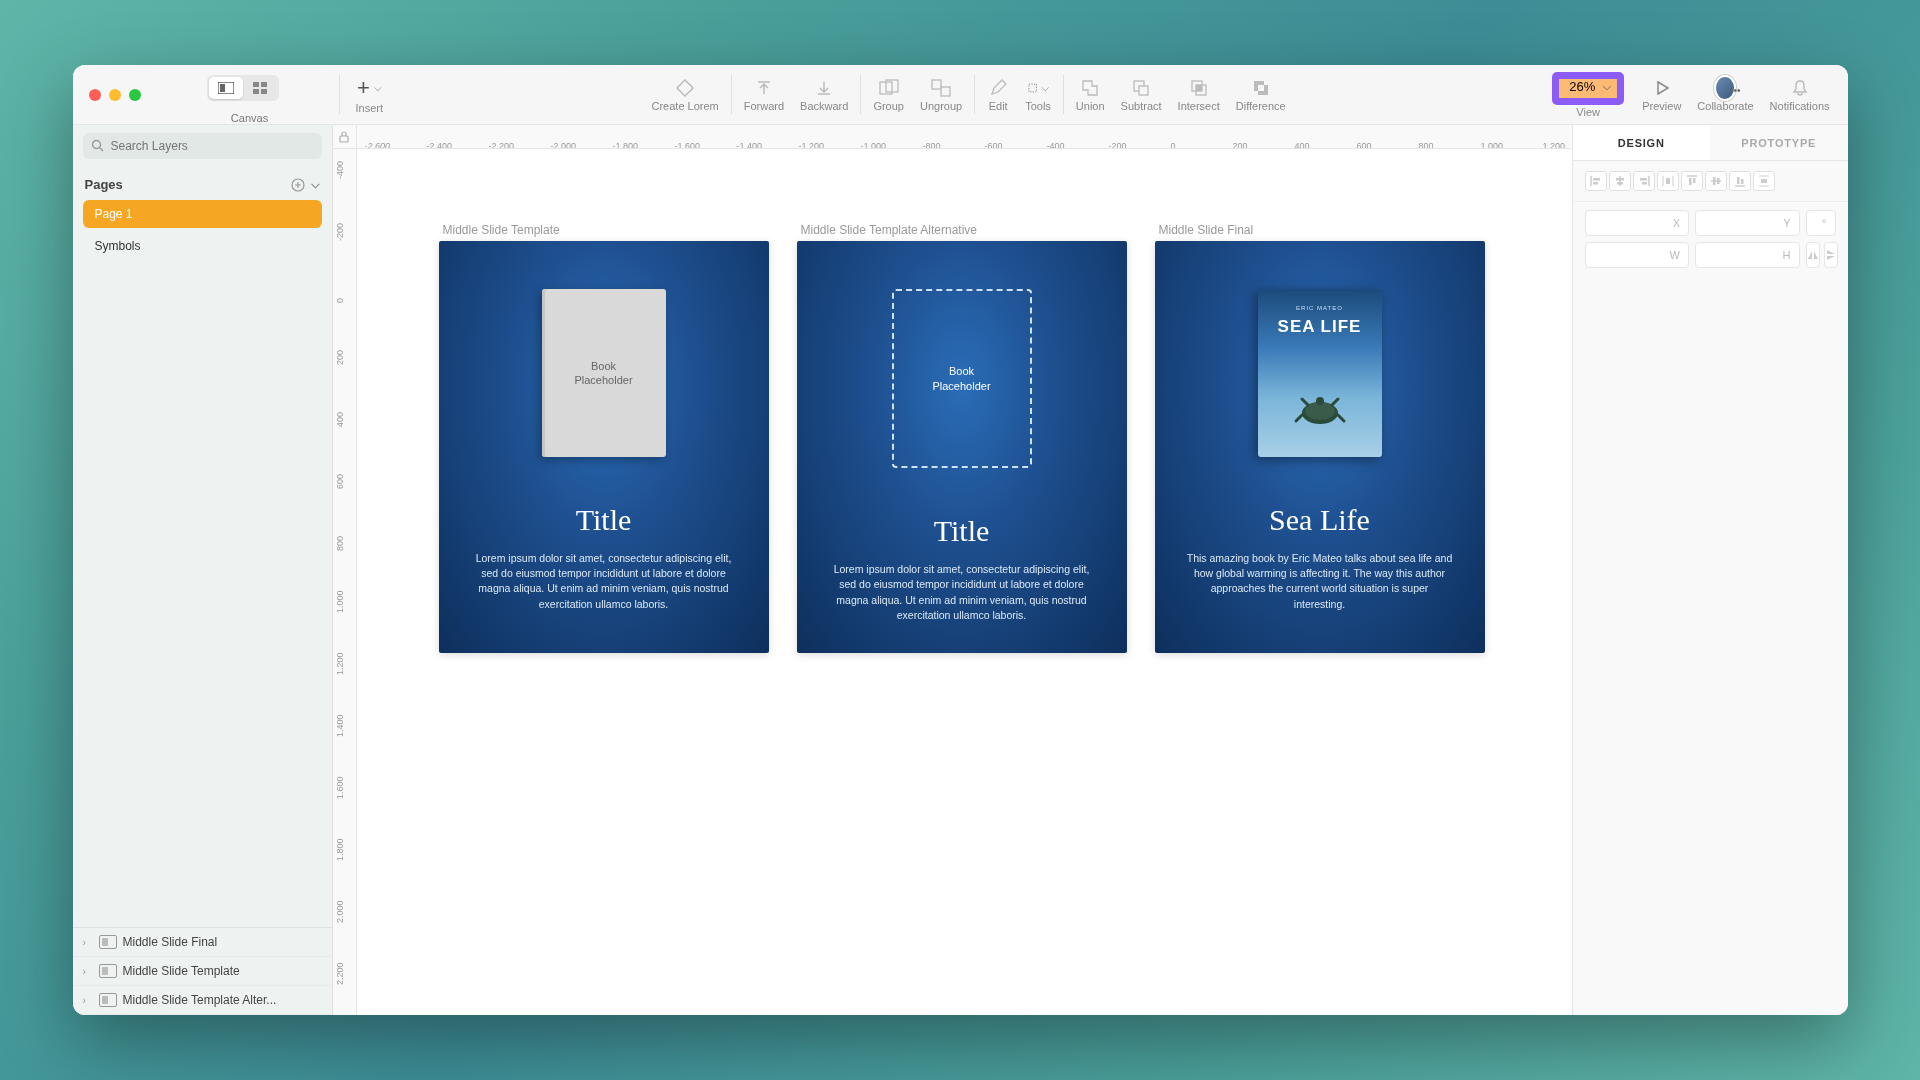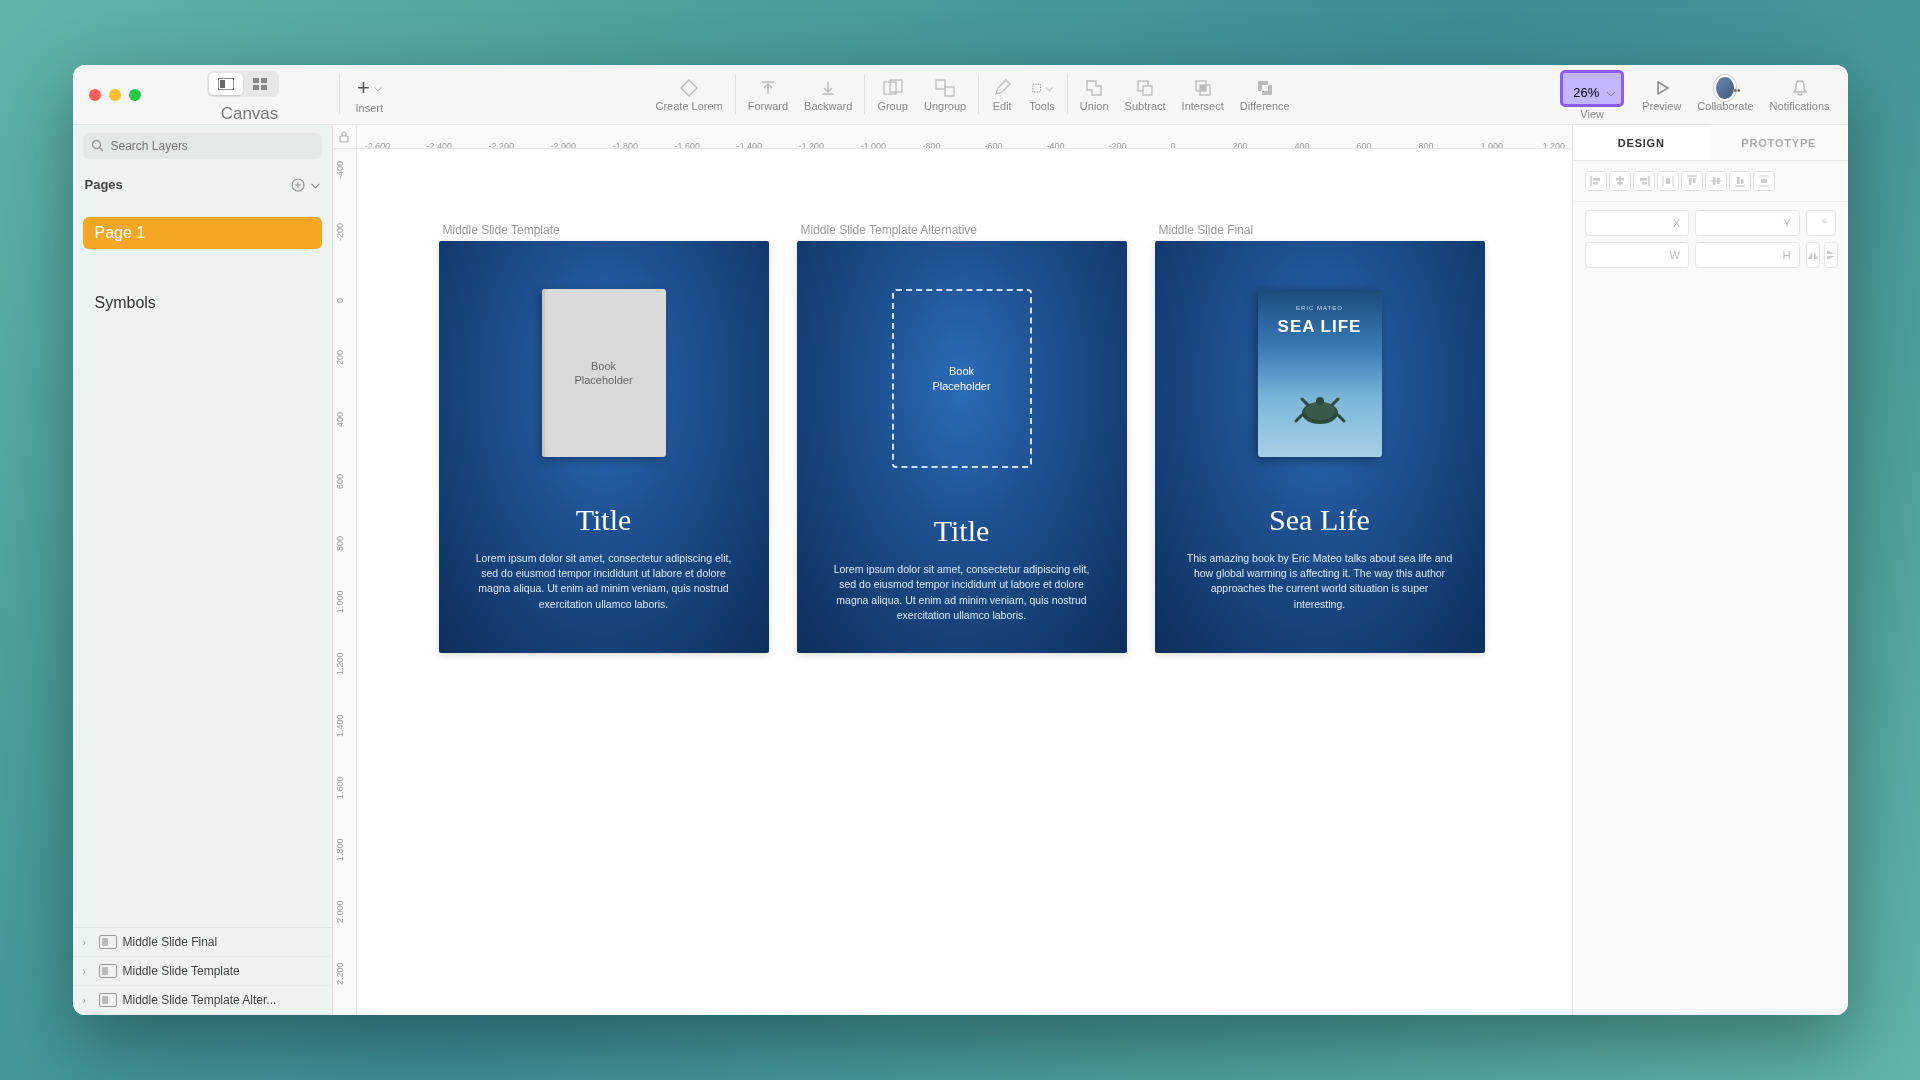--- a/index.html
+++ b/index.html
@@ -15,49 +15,49 @@
 .toolbar {
   height: 60px; display: flex; align-items: stretch; border-bottom: 1px solid #e5e5e5; background: #f6f6f6;
 }
 .traffic { display: flex; gap: 8px; align-items: center; padding-left: 16px; width: 92px; }
 .dot { width: 12px; height: 12px; border-radius: 50%; }
 .dot.red { background: #ff5f57; } .dot.yellow { background: #febc2e; } .dot.green { background: #28c840; }
 .toggle-group { display: flex; align-items: center; gap: 0; background: #e7e7e7; border-radius: 6px; padding: 2px; margin: auto 14px auto 0; height: 26px; }
 .toggle-btn { width: 34px; height: 22px; border-radius: 5px; display: flex; align-items: center; justify-content: center; color: #555; }
 .toggle-btn.active { background: #fff; box-shadow: 0 1px 2px rgba(0,0,0,0.15); }
 .sidebar-toggle-wrap { position: relative; width: 170px; display:flex; flex-direction:column; align-items:center; justify-content:center;}
-.sidebar-toggle-wrap .lab { font-size:17px; color:#777; margin-top:2px;}
+.sidebar-toggle-wrap .lab { font-size:11px; color:#777; margin-top:2px;}
 .tb-section { display: flex; flex-direction: column; align-items: center; justify-content: center; padding: 0 8px; }
 .tb-icon { width: 22px; height: 22px; display:flex; align-items:center; justify-content:center; color:#888;}
 .tb-label { font-size: 11px; color: #888; margin-top: 1px; }
 .tb-sep { width:1px; background:#e0e0e0; margin: 10px 4px; }
 .insert-wrap { display:flex; align-items:center; padding: 0 12px; flex-direction:column; justify-content:center;}
 .insert-btn { display:flex; align-items:center; gap:4px; }
 .plus-icon { font-size: 22px; color:#555; font-weight:300;}
 .chev { font-size:10px; color:#888;}
 .doc-title-wrap { display:flex; flex-direction:column; justify-content:center; padding: 0 14px; min-width: 200px;}
 .doc-title { font-size: 14px; font-weight: 600; color:#333; }
 .doc-sub { font-size: 11px; color:#888; }
 .spacer { flex:1; }
-.zoom-select { border:3px solid #8b5cf6; border-radius:5px; padding:12px 22px 4px 10px; font-size:13px; background:#c4b5fd; position:relative; display:flex; align-items:center;}
+.zoom-select { border:7px solid #8b5cf6; border-radius:5px; padding:0 22px 4px 10px; font-size:13px; background:#fdba74; position:relative; display:flex; align-items:center;}
 .zoom-wrap { display:flex; flex-direction:column; align-items:center; justify-content:center; padding:0 10px;}
 .zoom-select::after { content:"⌵"; position:absolute; right:6px; font-size:11px; color:#666; }
 .avatar { width:26px; height:26px; border-radius:50%; background: linear-gradient(135deg,#6a8caf,#3d5a80); border:2px solid #fff; box-shadow:0 0 0 1px #ccc; position:relative;}
 .avatar-badge { position:absolute; right:-6px; top:8px; font-size:10px; color:#666;}
 .notif { font-size:18px; color:#aaa;}
 
 .body-row { flex:1; display:flex; overflow:hidden; }
 .left-panel { width: 260px; background:#eef2f1; border-right:1px solid #e0e0e0; display:flex; flex-direction:column;}
 .search-row { padding:8px 10px;}
 .search-input { width:100%; border:none; background:#e2e8e6; border-radius:6px; padding:6px 8px 6px 28px; font-size:12px; color:#333;}
 .search-wrap { position:relative;}
 .search-wrap .mag { position:absolute; left:8px; top:6px; color:#888; font-size:13px;}
 .pages-header { display:flex; align-items:center; justify-content:space-between; padding:10px 12px 6px; font-size:13px; font-weight:600; color:#444;}
 .pages-header .icons { display:flex; gap:6px; color:#888; font-size:12px;}
-.page-item { margin:19px 10px; padding:7px 12px; font-size:16px; border-radius:6px; color:#333;}
+.page-item { margin:2px 10px; padding:7px 12px; font-size:12px; border-radius:6px; color:#333;}
 .page-item.active { background:#f5a623; color:#fff; font-weight:500;}
 .layer-list { margin-top:auto; border-top:1px solid #e0e0e0; }
 .layer-item { display:flex; align-items:center; gap:6px; padding:7px 10px; font-size:12px; color:#444; border-bottom:1px solid rgba(0,0,0,0.03);}
 .layer-item .chev2 { color:#999; font-size:10px; width:10px;}
 .layer-item .ab-icon { width:18px; height:14px; border:1.5px solid #999; border-radius:2px; position:relative;}
 .layer-item .ab-icon::after { content:""; position:absolute; left:2px; top:2px; width:6px; height:8px; background:#bbb; border-radius:1px;}
 
 .canvas-wrap { flex:1; display:flex; flex-direction:column; background:#fff; position:relative;}
 .ruler-top { height:24px; background:#f9f9f9; border-bottom:1px solid #e5e5e5; display:flex; align-items:center; font-size:10px; color:#999; position:relative; overflow:hidden;}
 .ruler-top .lock { width:24px; text-align:center; border-right:1px solid #e5e5e5; height:100%; display:flex; align-items:center; justify-content:center;}

